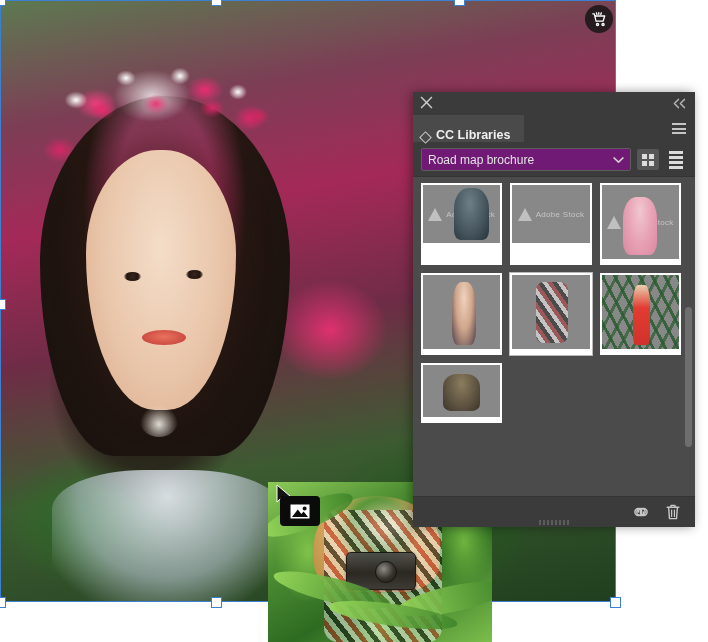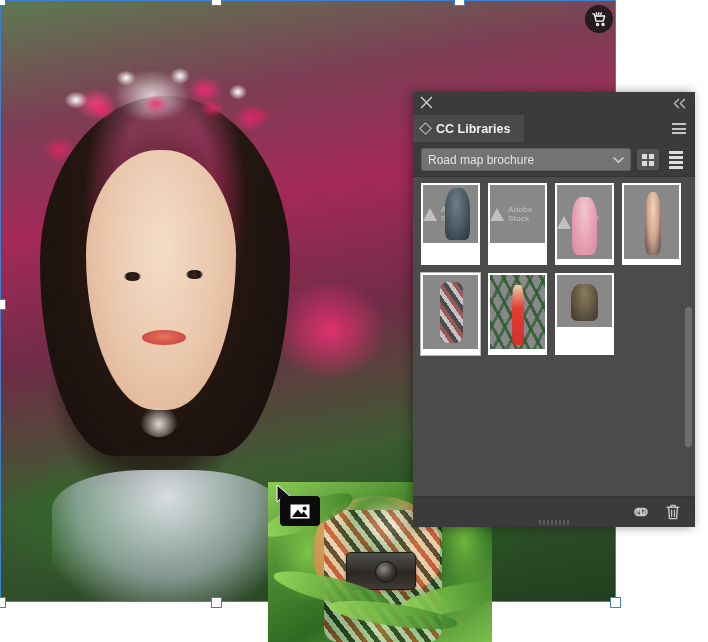--- a/index.html
+++ b/index.html
@@ -94,47 +94,47 @@
     background:rgba(20,20,20,.82);display:flex;align-items:center;justify-content:center;z-index:45;}
 
   
   #cc-panel{position:absolute;left:413px;top:92px;width:282px;height:435px;z-index:70;
     background:#3b3b3b;color:#d6d6d6;font-size:12px;
     box-shadow:-2px 0 10px rgba(0,0,0,.38);display:flex;flex-direction:column;}
   .panel-topbar{height:23px;position:relative;background:#3b3b3b;flex:0 0 auto;}
   .close-x{position:absolute;left:7px;top:4px;width:13px;height:13px;cursor:pointer;}
   .collapse-ch{position:absolute;right:8px;top:4px;font-size:12px;color:#b4b4b4;cursor:pointer;letter-spacing:-1px;}
   .tabstrip{height:27px;background:#3b3b3b;display:flex;align-items:stretch;position:relative;flex:0 0 auto;}
-  .tab-active{background:#4a4a4a;display:flex;align-items:center;gap:6px;padding:0 14px 0 8px;}
+  .tab-active{background:#4a4a4a;display:flex;align-items:flex-end;gap:6px;padding:0 14px 0 8px;}
   .tab-diamond{width:7px;height:7px;border:1px solid #c9c9c9;transform:rotate(45deg);}
   .tab-label{font-size:12.5px;font-weight:bold;color:#efefef;white-space:nowrap;}
   .hamburger{position:absolute;right:9px;top:8px;width:14px;height:11px;cursor:pointer;
     display:flex;flex-direction:column;justify-content:space-between;}
   .hamburger span{display:block;height:2px;background:#c5c5c5;}
 
   .panel-controls{padding:6px 8px 5px 8px;display:flex;align-items:center;gap:6px;background:#3b3b3b;flex:0 0 auto;}
-  .lib-select{flex:1;height:21px;background:#737373;border:1px solid #5d5d5d;border-radius:2px;
+  .lib-select{flex:1;height:21px;background:#701a75;border:1px solid #5d5d5d;border-radius:2px;
     display:flex;align-items:center;padding:0 6px;position:relative;cursor:pointer;}
   .lib-select-label{font-size:12px;color:#e3e3e3;}
   .chev{position:absolute;right:6px;top:50%;transform:translateY(-50%);}
   .viewbtn{width:22px;height:21px;border-radius:2px;display:flex;align-items:center;justify-content:center;cursor:pointer;}
   .viewbtn.active{background:#565656;}
   .grid-ico{display:grid;grid-template-columns:5px 5px;grid-template-rows:5px 5px;gap:2px;}
   .grid-ico i{background:#dcdcdc;display:block;}
   .list-ico{display:flex;flex-direction:column;gap:2px;}
   .list-ico i{display:block;width:14px;height:3px;background:#dcdcdc;}
 
   .search-row{height:25px;display:flex;align-items:center;gap:7px;padding:0 8px;
     border-bottom:1px solid #2e2e2e;background:#3b3b3b;position:relative;flex:0 0 auto;}
   .search-ph{font-style:italic;color:#8e8e8e;font-size:12.5px;}
   .search-chev{position:absolute;right:8px;top:8px;}
 
   .thumb-scroll{flex:1 1 auto;position:relative;background:#4b4b4b;overflow:hidden;
     border-top:1px solid #343434;}
-  .thumb-grid{display:grid;grid-template-columns:1fr 1fr 1fr 1fr;gap:8px;padding:6px 14px 6px 8px;}
+  .thumb-grid{display:grid;grid-template-columns:1fr 1fr 1fr;gap:8px;padding:6px 14px 6px 8px;}
   .thumb{position:relative;background:#fff;padding:2px 2px 6px 2px;overflow:hidden;}
   .thumb .img{height:58px;position:relative;overflow:hidden;background:#888;}
   .thumb.sel{outline:1px solid #b9b9b9;}
   .stock-wm{position:absolute;inset:0;display:flex;align-items:center;justify-content:center;
     gap:4px;opacity:.55;pointer-events:none;}
   .stock-wm .a{width:0;height:0;border-left:7px solid transparent;border-right:7px solid transparent;
     border-bottom:13px solid rgba(255,255,255,.85);}
   .stock-wm .t{font-size:8px;color:rgba(255,255,255,.9);letter-spacing:.3px;}
   .thumb-caption{position:absolute;left:2px;right:2px;bottom:0;background:rgba(255,255,255,.9);
     font-size:11px;color:#1f1f1f;padding:2px 4px;white-space:nowrap;overflow:hidden;}

